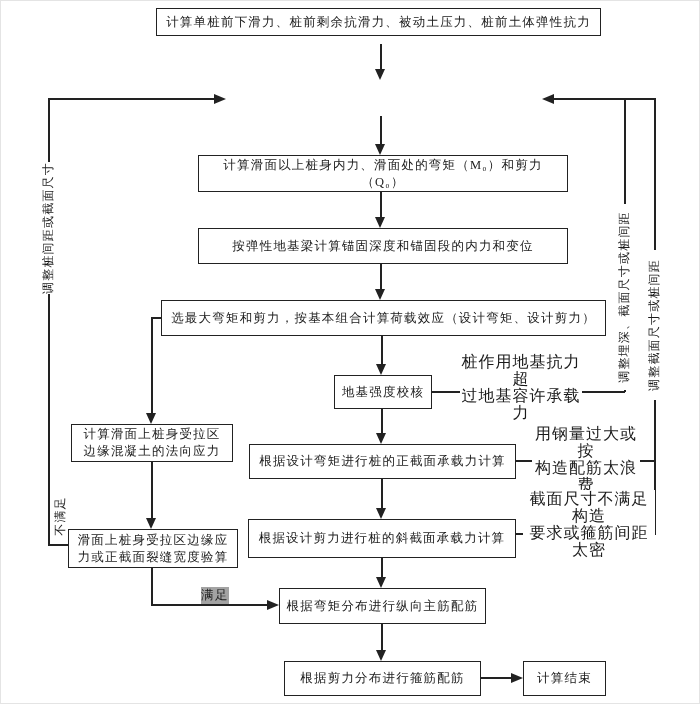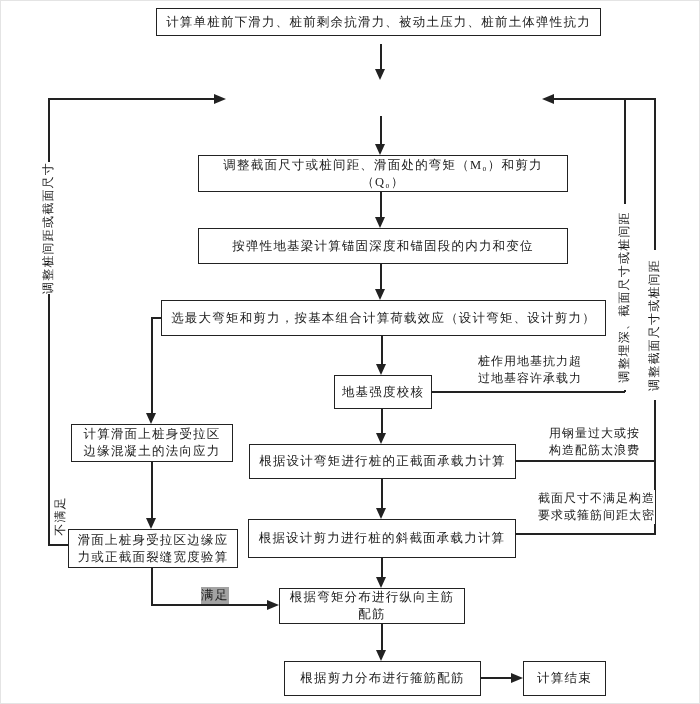--- a/index.html
+++ b/index.html
@@ -18,42 +18,42 @@
   .vline{position:absolute;width:1.5px;background:#222;z-index:1;}
   .arr{position:absolute;width:0;height:0;z-index:2;}
   .arr.down{border-left:5px solid transparent;border-right:5px solid transparent;border-top:11px solid #222;}
   .arr.right{border-top:5px solid transparent;border-bottom:5px solid transparent;border-left:12px solid #222;}
   .arr.left{border-top:5px solid transparent;border-bottom:5px solid transparent;border-right:12px solid #222;}
   .vlabel{
     position:absolute;transform:rotate(-90deg);font-size:12px;letter-spacing:1.2px;
     text-align:center;line-height:14px;white-space:nowrap;background:#fff;z-index:4;
   }
   .note{
-    position:absolute;font-size:12px;letter-spacing:1px;line-height:17px;
-    white-space:pre-line;text-align:right;z-index:4;background:#fff;
+    position:absolute;font-size:16px;letter-spacing:1px;line-height:17px;
+    white-space:pre-line;text-align:center;z-index:4;background:#fff;
   }
   .elabel{position:absolute;font-size:12.5px;letter-spacing:1.5px;z-index:4;background:#a3a3a3;}
 </style>
 </head>
 <body>
 
 <div class="stage">
 
   <div class="box" style="left:155px;top:7px;width:445px;height:28px">计算单桩前下滑力、桩前剩余抗滑力、被动土压力、桩前土体弹性抗力</div>
-  <div class="box" style="left:197px;top:154px;width:370px;height:37px">调整截面尺寸或桩间距、滑面处的弯矩（M₀）和剪力（Q₀）</div>
+  <div class="box" style="left:197px;top:154px;width:370px;height:37px">计算滑面以上桩身内力、滑面处的弯矩（M₀）和剪力（Q₀）</div>
   <div class="box" style="left:160px;top:299px;width:445px;height:36px">选最大弯矩和剪力，按基本组合计算荷载效应（设计弯矩、设计剪力）</div>
   <div class="box" style="left:197px;top:227px;width:370px;height:36px">按弹性地基梁计算锚固深度和锚固段的内力和变位</div>
   <div class="box" style="left:333px;top:374px;width:98px;height:34px">地基强度校核</div>
   <div class="box" style="left:70px;top:423px;width:162px;height:38px">计算滑面上桩身受拉区
 边缘混凝土的法向应力</div>
   <div class="box" style="left:248px;top:443px;width:267px;height:35px">根据设计弯矩进行桩的正截面承载力计算</div>
   <div class="box" style="left:67px;top:528px;width:170px;height:39px">滑面上桩身受拉区边缘应
 力或正截面裂缝宽度验算</div>
   <div class="box" style="left:247px;top:518px;width:268px;height:39px">根据设计剪力进行桩的斜截面承载力计算</div>
-  <div class="box" style="left:278px;top:587px;width:186px;height:36px">根据弯矩分布进行纵向主筋配筋</div>
+  <div class="box" style="left:278px;top:587px;width:207px;height:36px">根据弯矩分布进行纵向主筋配筋</div>
   <div class="box" style="left:283px;top:660px;width:197px;height:35px">根据剪力分布进行箍筋配筋</div>
   <div class="box" style="left:522px;top:660px;width:83px;height:35px">计算结束</div>
 
   <div class="vline" style="left:379px;top:43px;height:25px"></div>
   <div class="arr down" style="left:374px;top:68px"></div>
   <div class="vline" style="left:379px;top:115px;height:28px"></div>
   <div class="arr down" style="left:374px;top:143px"></div>
   <div class="vline" style="left:379px;top:191px;height:25px"></div>
   <div class="arr down" style="left:374px;top:216px"></div>
   <div class="vline" style="left:379px;top:263px;height:25px"></div>

